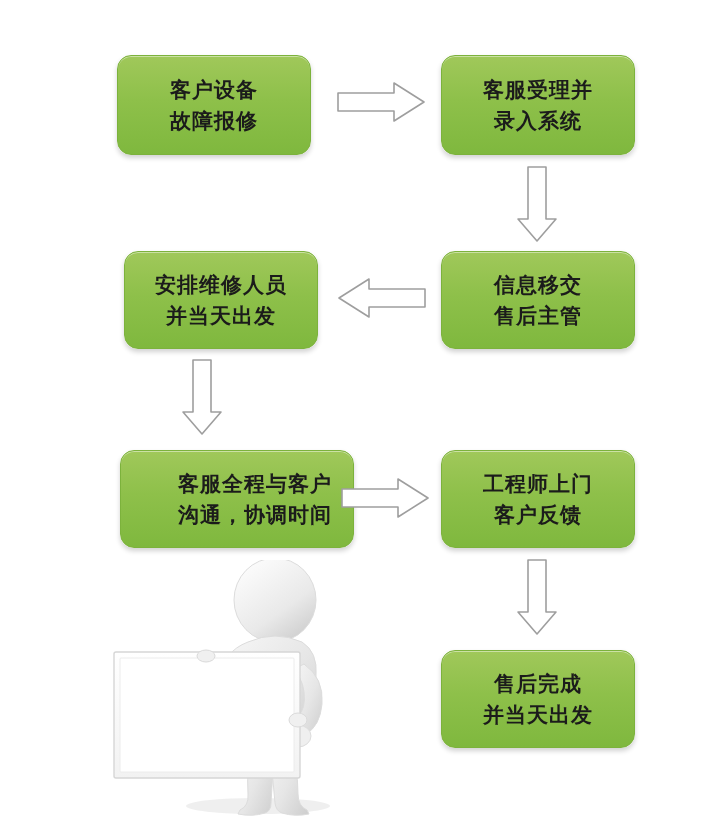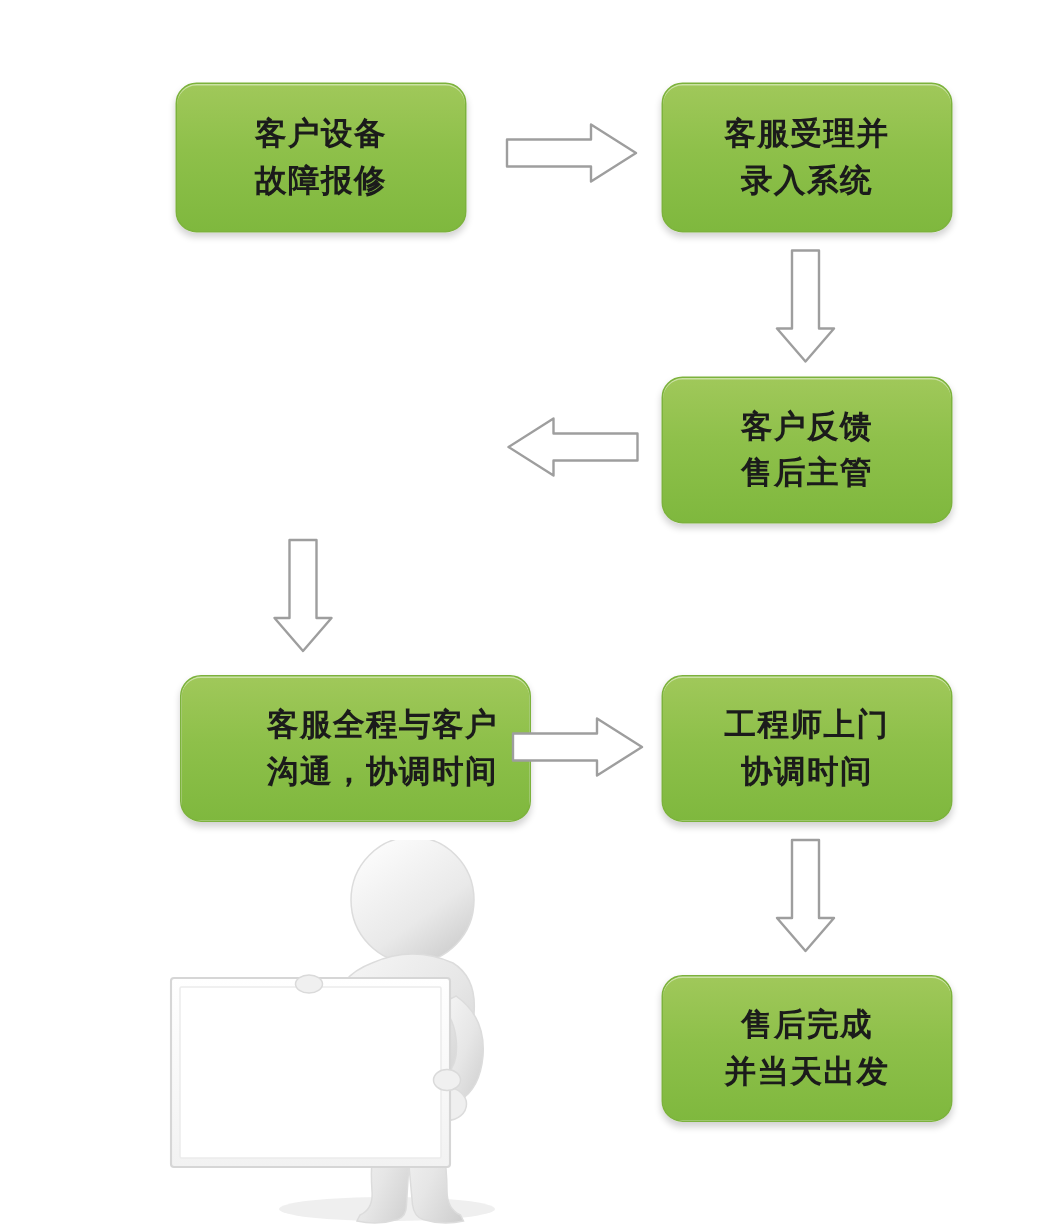--- a/index.html
+++ b/index.html
@@ -70,51 +70,55 @@
     <span class="line2">录入系统</span>
   </div>
 
   <div class="arrow" style="left:515px; top:165px; width:44px; height:78px;">
     <svg width="44" height="78" viewBox="0 0 44 78">
       <polygon points="13,2 31,2 31,54 41,54 22,76 3,54 13,54" fill="#ffffff" stroke="#9e9e9e" stroke-width="1.6" stroke-linejoin="round"></polygon>
     </svg>
   </div>
 
   <div class="node" style="left:441px; top:251px; width:192px; height:96px;">
-    <span>客户反馈</span>
+    <span>信息移交</span>
     <span class="line2">售后主管</span>
   </div>
 
   <div class="arrow" style="left:331px; top:276px; width:96px; height:44px;">
     <svg width="96" height="44" viewBox="0 0 96 44">
       <polygon points="94,13 38,13 38,3 8,22 38,41 38,31 94,31" fill="#ffffff" stroke="#9e9e9e" stroke-width="1.6" stroke-linejoin="round"></polygon>
     </svg>
   </div>
 
+  <div class="node" style="left:124px; top:251px; width:192px; height:96px;">
+    <span>安排维修人员</span>
+    <span class="line2">并当天出发</span>
+  </div>
 
   <div class="arrow" style="left:180px; top:358px; width:44px; height:78px;">
     <svg width="44" height="78" viewBox="0 0 44 78">
       <polygon points="13,2 31,2 31,54 41,54 22,76 3,54 13,54" fill="#ffffff" stroke="#9e9e9e" stroke-width="1.6" stroke-linejoin="round"></polygon>
     </svg>
   </div>
 
   <div class="node" style="left:120px; top:450px; width:196px; height:96px;padding-left:36px;">
     <span>客服全程与客户</span>
     <span class="line2">沟通，协调时间</span>
   </div>
 
   <div class="arrow" style="left:340px; top:476px; width:90px; height:44px;">
     <svg width="90" height="44" viewBox="0 0 90 44">
       <polygon points="2,13 58,13 58,3 88,22 58,41 58,31 2,31" fill="#ffffff" stroke="#9e9e9e" stroke-width="1.6" stroke-linejoin="round"></polygon>
     </svg>
   </div>
 
   <div class="node" style="left:441px; top:450px; width:192px; height:96px;">
     <span>工程师上门</span>
-    <span class="line2">协调时间</span>
+    <span class="line2">客户反馈</span>
   </div>
 
   <div class="arrow" style="left:515px; top:558px; width:44px; height:78px;">
     <svg width="44" height="78" viewBox="0 0 44 78">
       <polygon points="13,2 31,2 31,54 41,54 22,76 3,54 13,54" fill="#ffffff" stroke="#9e9e9e" stroke-width="1.6" stroke-linejoin="round"></polygon>
     </svg>
   </div>
 
   <div class="node" style="left:441px; top:650px; width:192px; height:96px;">
     <span>售后完成</span>

